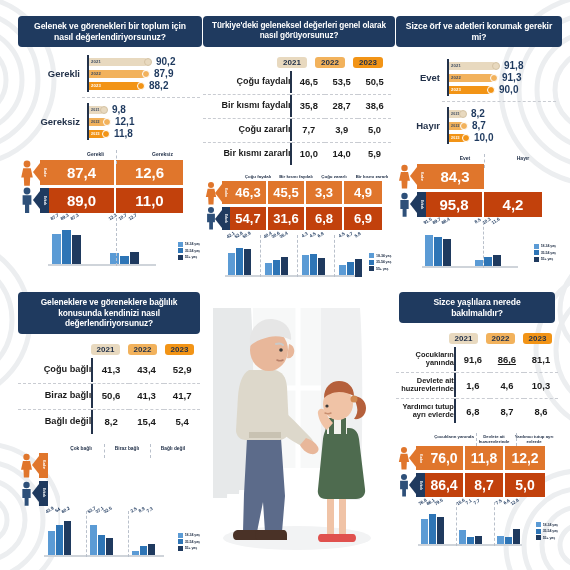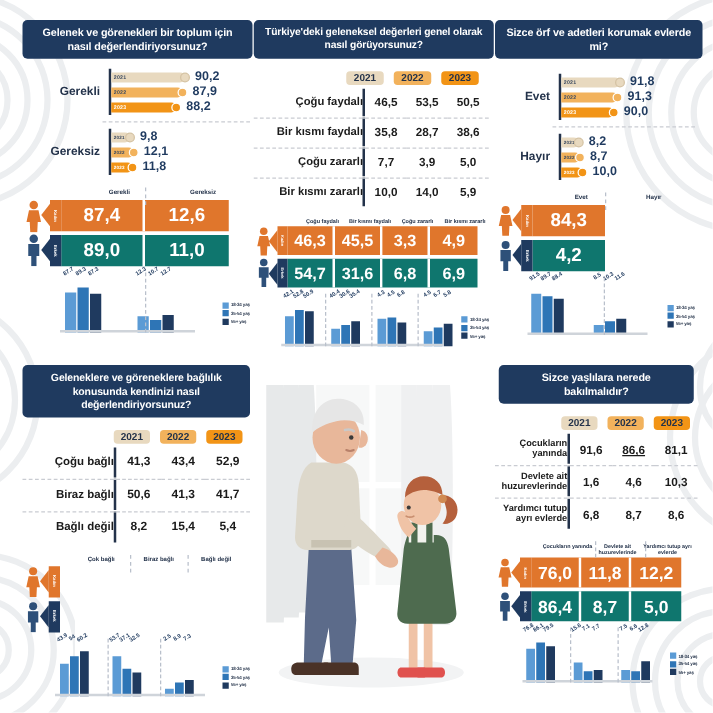--- a/index.html
+++ b/index.html
@@ -88,21 +88,21 @@
   .arrow.m::before{border-right:7px solid #1f3a5f;}
   .gmx-cells{display:flex;flex-direction:column;flex:1 1 auto;}
   .gmx-rowcells{display:flex;}
   .gcell{
     color:#ffffff;font-weight:bold;text-align:center;display:flex;
     align-items:center;justify-content:center;
     border-right:2px solid #ffffff;box-sizing:border-box;
   }
   .gcell:last-child{border-right:none;}
   .gcell.f{background:#e0762c;}
-  .gcell.m{background:#0f766e;}
+  .gcell.m{background:#c2410c;}
   .gmx-vdash{
     position:absolute;top:0;bottom:0;border-left:1px dashed #b9c0cb;
   }
 
   
   .mini{position:relative;display:flex;align-items:flex-end;}
   .mini-groups{display:flex;align-items:flex-end;flex:1 1 auto;}
   .mini-group{display:flex;align-items:flex-end;justify-content:center;gap:1px;position:relative;}
   .mbar{position:relative;display:flex;flex-direction:column;justify-content:flex-end;}
   .mbar i{display:block;width:100%;}
@@ -491,21 +491,21 @@
           </div>
       </div>
       <div class="mini-base" style="left:22px;right:36px;"></div>
       <div class="mini-vdash" style="left:57px;"></div>
       <div class="mini-vdash" style="left:94px;"></div>
       <div class="mini-vdash" style="left:131px;"></div>
     </div>
   </section>
 
   <section class="panel" id="panel-tr">
-    <div class="ribbon" style="font-size:8.6px;width:150px;margin:0 auto;">Sizce örf ve adetleri korumak evlerde mi?</div>
+    <div class="ribbon" style="font-size:8.6px;width:150px;margin:0 auto;">Sizce örf ve adetleri korumak gerekir mi?</div>
 
     <div class="lolli-group" style="margin-top:12px;">
       <div class="lolli-block">
         <div class="lolli-cat" style="font-size:9.5px;width:44px;">Evet</div>
         <div class="lolli-axis"></div>
         <div class="lolli-rows">
           <div class="lolli-row">
             <div class="lolli-bar" style="width:47px;background:#e8d9bf;">
               <span class="lolli-year">2021</span>
               <em class="lolli-knob" style="background:#e8d9bf;border:1.5px solid #d5c3a4;"></em>
@@ -578,20 +578,21 @@
         </div>
         <div class="gmx-arrowcol" style="width:9px;">
           <div class="arrow f" style="height:25px;font-size:3.4px;margin-bottom:3px;">Kadın</div>
           <div class="arrow m" style="height:25px;font-size:3.4px;">Erkek</div>
         </div>
         <div class="gmx-cells">
           <div class="gmx-rowcells" style="margin-bottom:3px;">
             <div class="gcell f" style="width:58px;height:25px;font-size:15px;">84,3</div>
           </div>
           <div class="gmx-rowcells">
+            <div class="gcell m" style="width:58px;height:25px;font-size:15px;">95,8</div>
             <div class="gcell m" style="width:58px;height:25px;font-size:15px;">4,2</div>
           </div>
         </div>
       </div>
       <div class="gmx-vdash" style="left:88px;top:-2px;height:14px;"></div>
     </div>
 
     <div class="mini" style="height:44px;margin-top:7px;padding-left:26px;">
       <div class="mini-groups" style="height:44px;gap:18px;">
         <div class="mini-group" style="width:32px;height:44px;">

